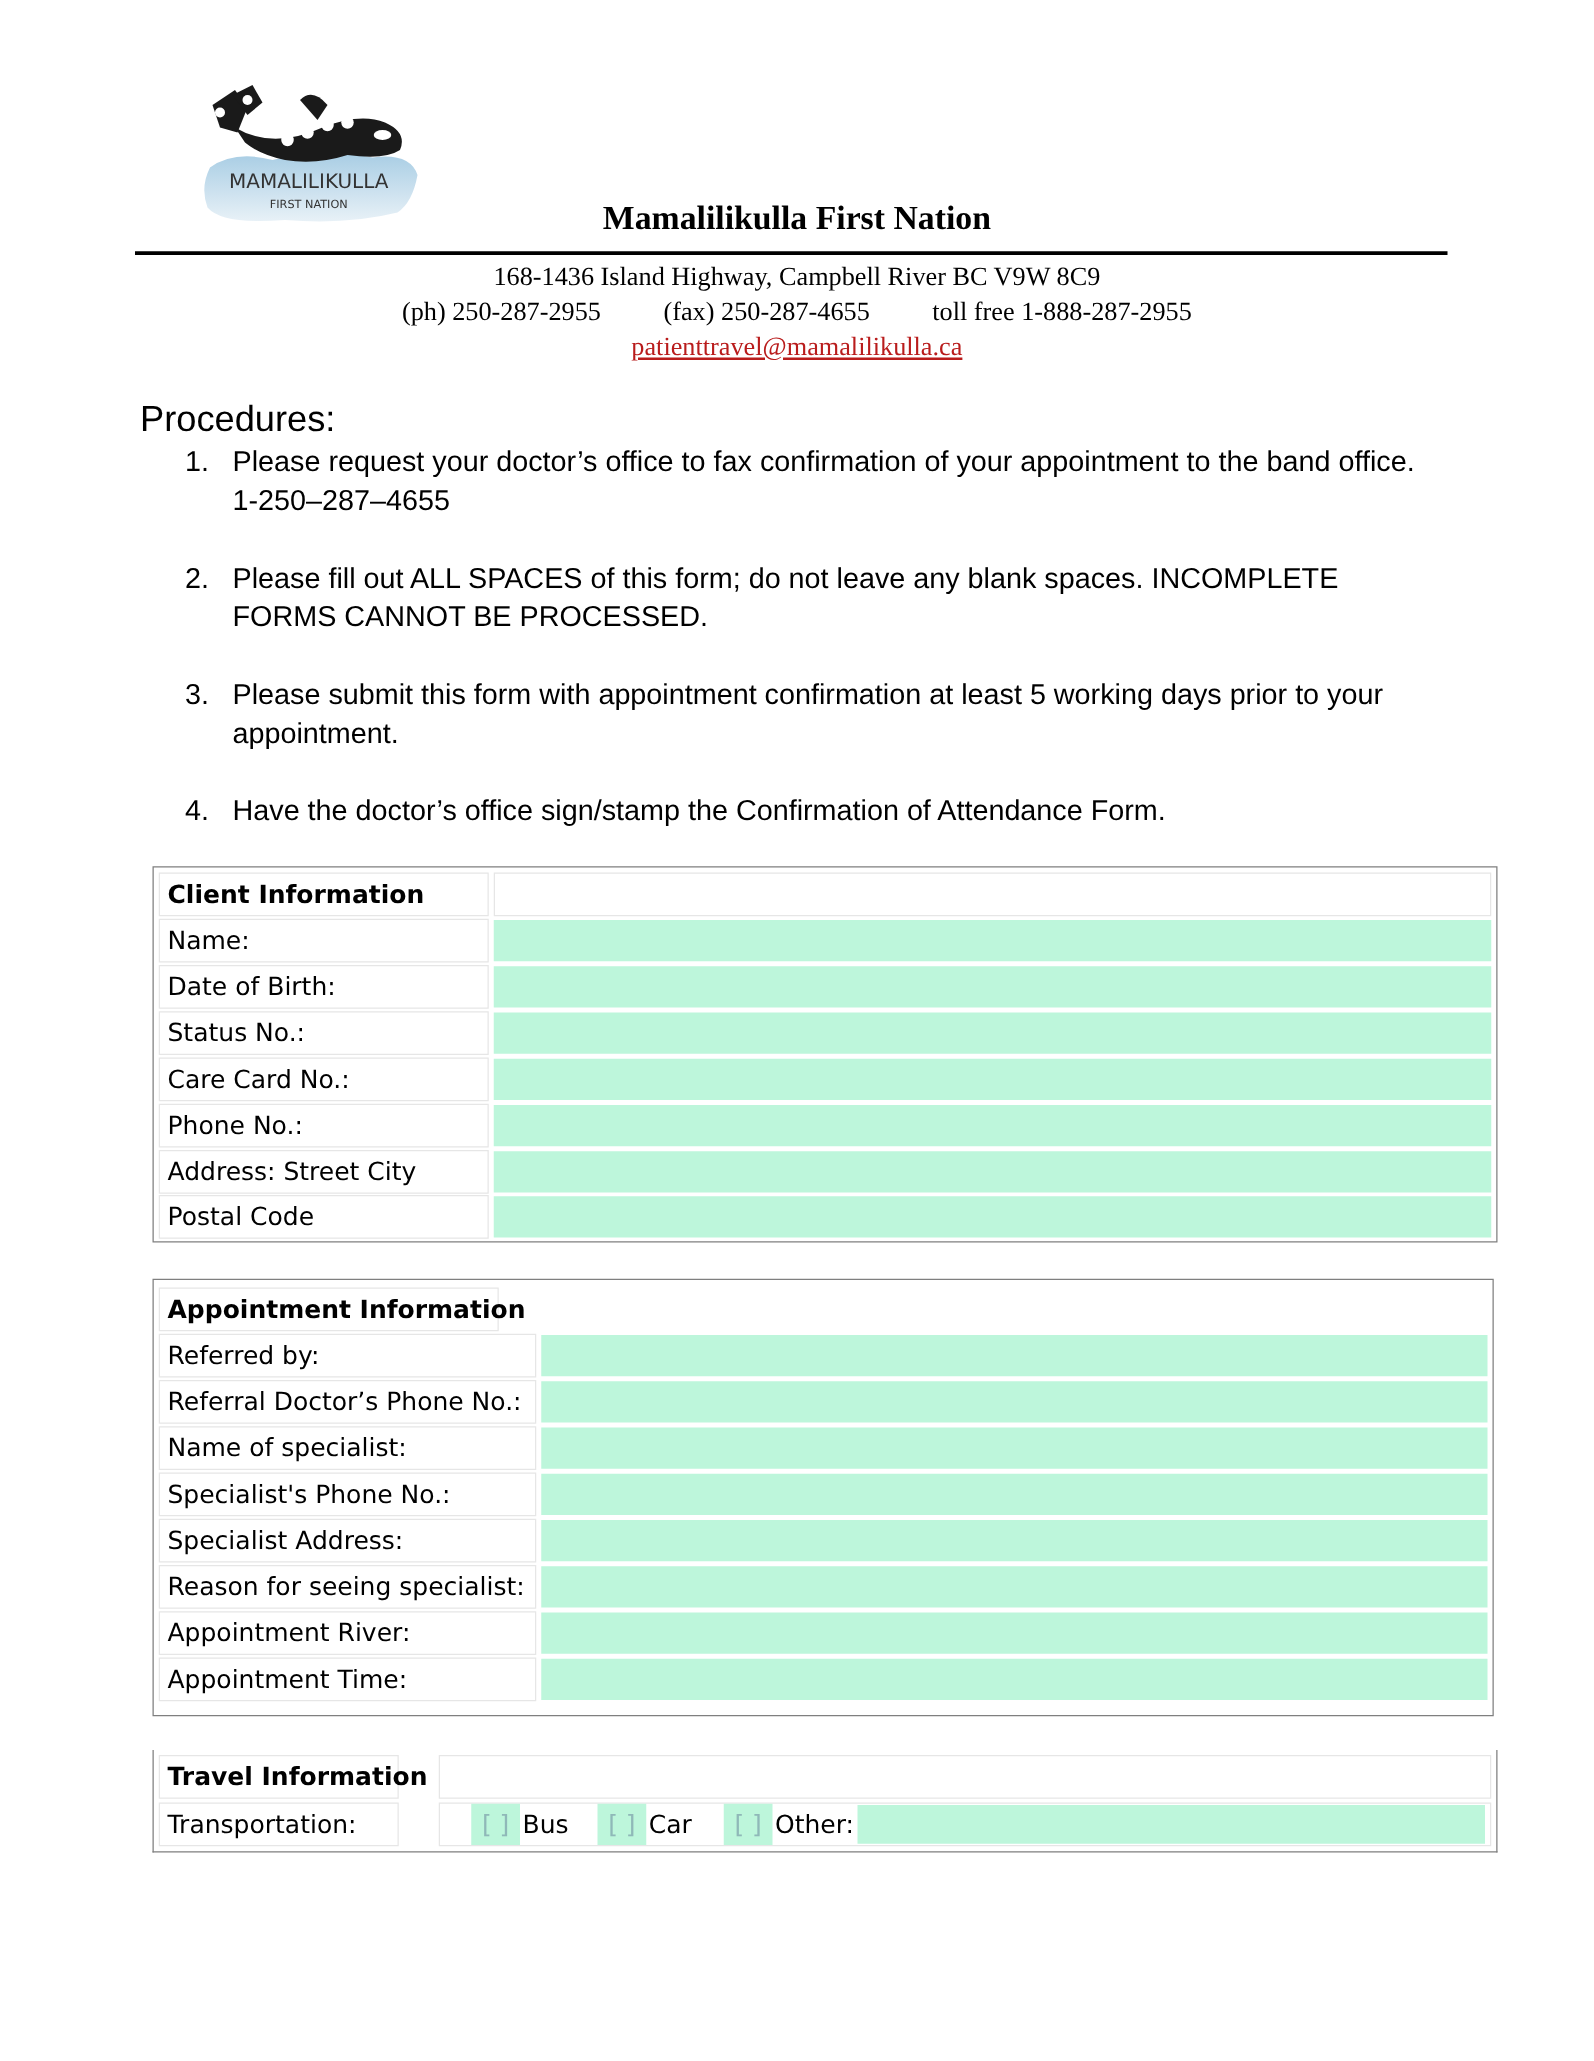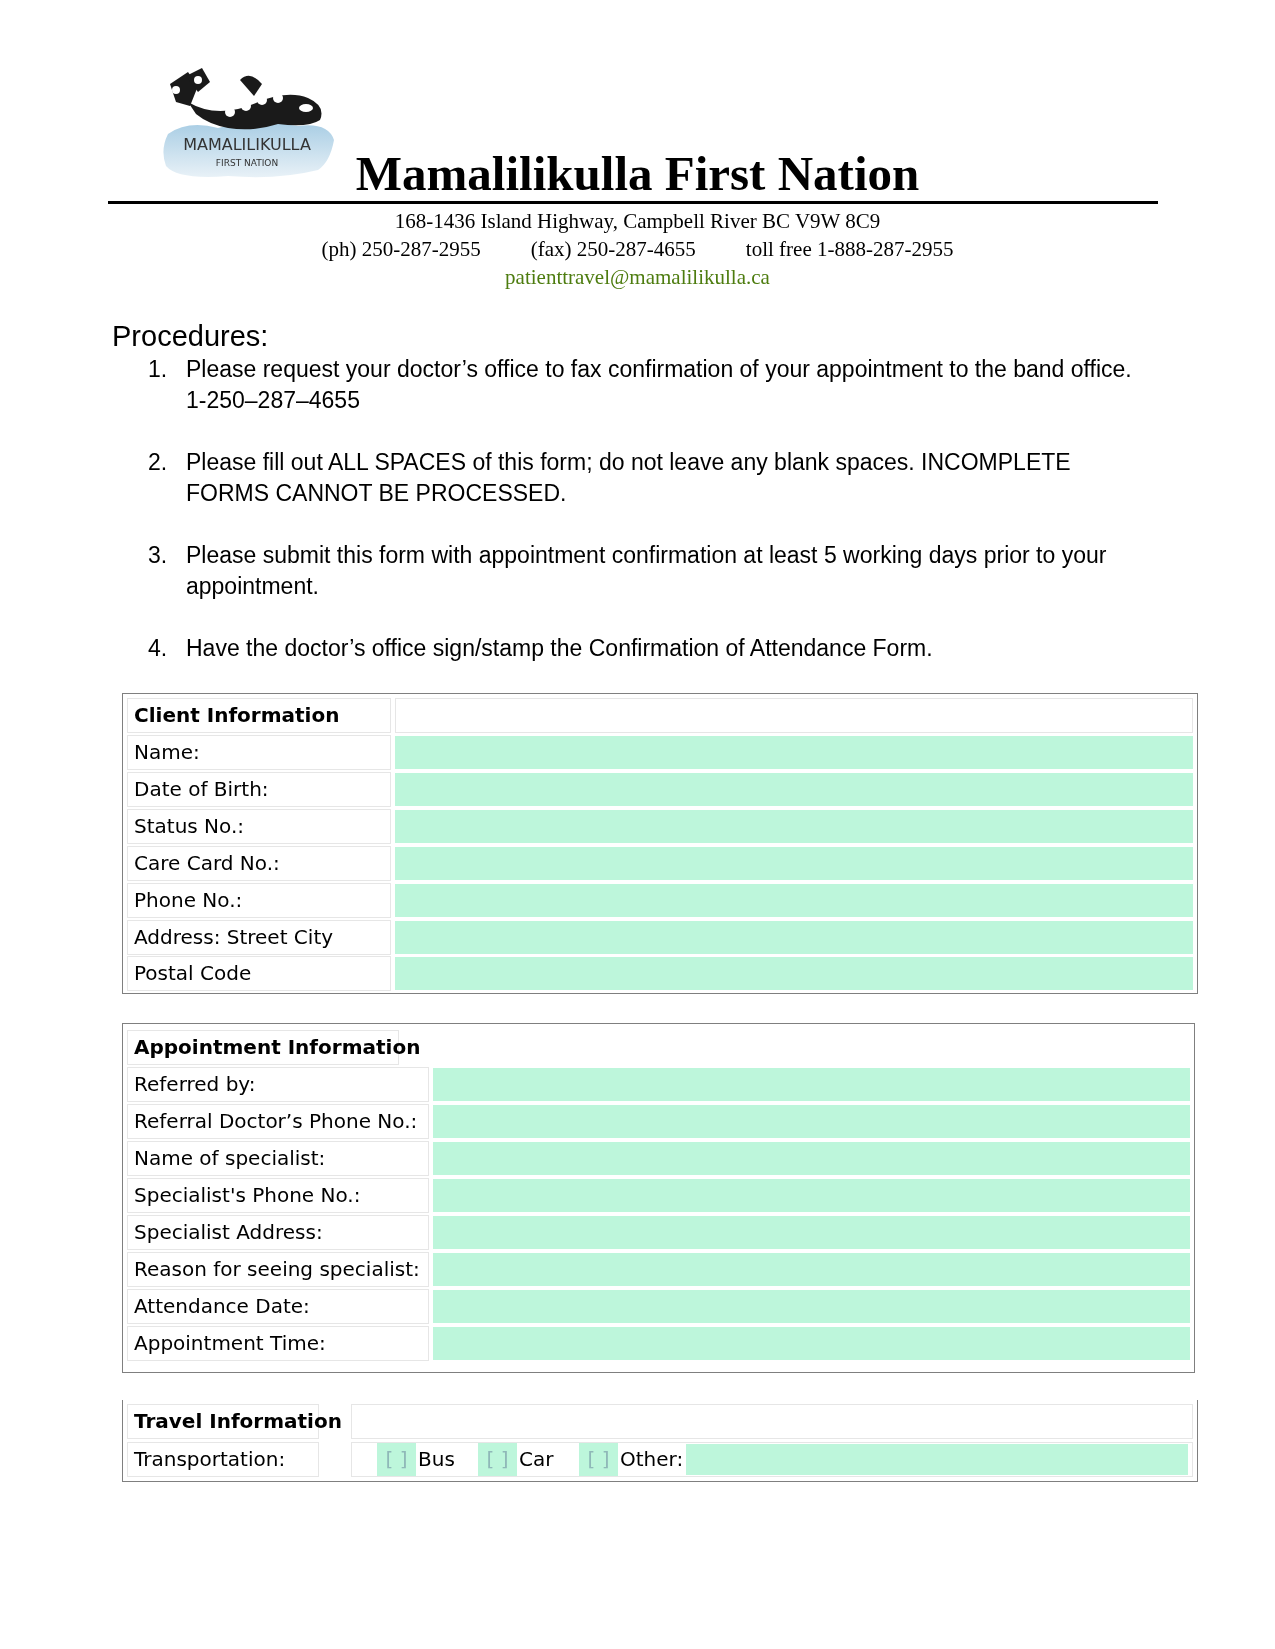--- a/index.html
+++ b/index.html
@@ -2,28 +2,28 @@
 <html><head>
 <meta charset="utf-8">
 <style>
   html, body { margin:0; padding:0; background:#ffffff; }
   body { width:1275px; height:1649px; position:relative; overflow:hidden; color:#000; }
   .abs { position:absolute; }
 
   
   .logo { left:158px; top:62px; width:178px; height:122px; }
   .title { left:0; width:1275px; top:150px; text-align:center;
-           font-family:"Liberation Serif", serif; font-weight:bold; font-size:49px; line-height:48px; }
+           font-family:"Liberation Serif", serif; font-weight:bold; font-size:27px; line-height:48px; }
   .rule { left:108px; top:201px; width:1050px; height:3px; background:#000; }
   .contact { left:0; width:1275px; text-align:center; font-family:"Liberation Serif", serif; font-size:21px; line-height:28px; }
   .addr { top:207px; }
   .phones { top:235px; }
   .phones span { display:inline-block; }
   .phones .gap { width:50px; }
-  .email { top:263px; color:#4d7c0f; cursor:pointer; }
+  .email { top:263px; color:#b91c1c; text-decoration:underline; cursor:pointer; }
 
   
   .proc-title { left:112px; top:322px; font-family:"Liberation Sans", sans-serif; font-size:29px; line-height:28px; }
   .proc-list { left:148px; top:354px; width:1010px; margin:0; padding:0; list-style:none;
                font-family:"Liberation Sans", sans-serif; font-size:23px; line-height:31px; }
   .proc-list li { position:relative; padding-left:38px; margin-bottom:31px; }
   .proc-list li .num { position:absolute; left:0; top:0; }
 
   
   .form-table { border:1px solid #7f7f7f; box-sizing:border-box; font-family:"DejaVu Sans", sans-serif;margin-left:11px; }
@@ -153,21 +153,21 @@
   </div>
   <div class="row" style="top:191px;">
     <div class="lbl">Specialist Address:</div>
     <input class="fld" value="" style="">
   </div>
   <div class="row" style="top:228px;">
     <div class="lbl">Reason for seeing specialist:</div>
     <input class="fld" value="" style="">
   </div>
   <div class="row" style="top:265px;">
-    <div class="lbl">Attendance Date:</div>
+    <div class="lbl">Appointment River:</div>
     <input class="fld" value="" style="">
   </div>
   <div class="row" style="top:302px;">
     <div class="lbl">Appointment Time:</div>
     <input class="fld" value="" style="">
   </div>
 </div>
 
 <div class="abs form-table travel">
   <div class="row" style="top:4px;">

